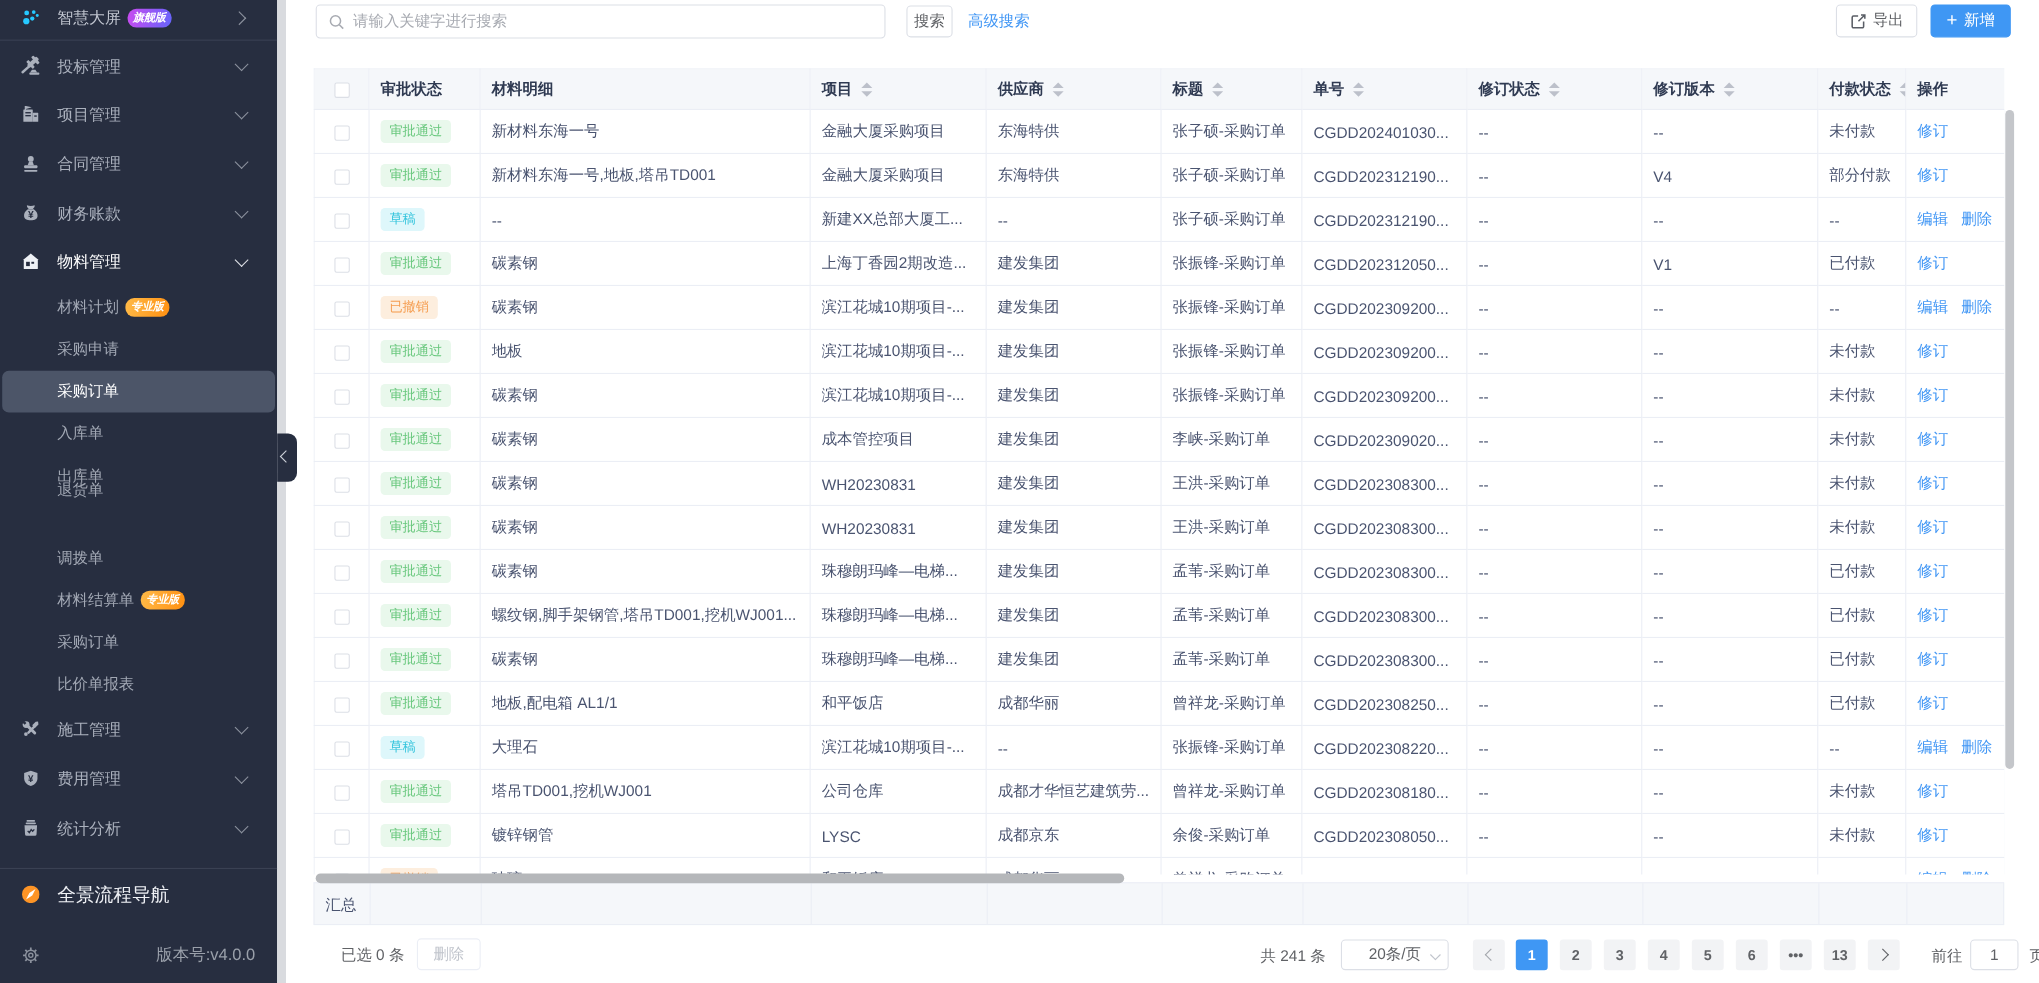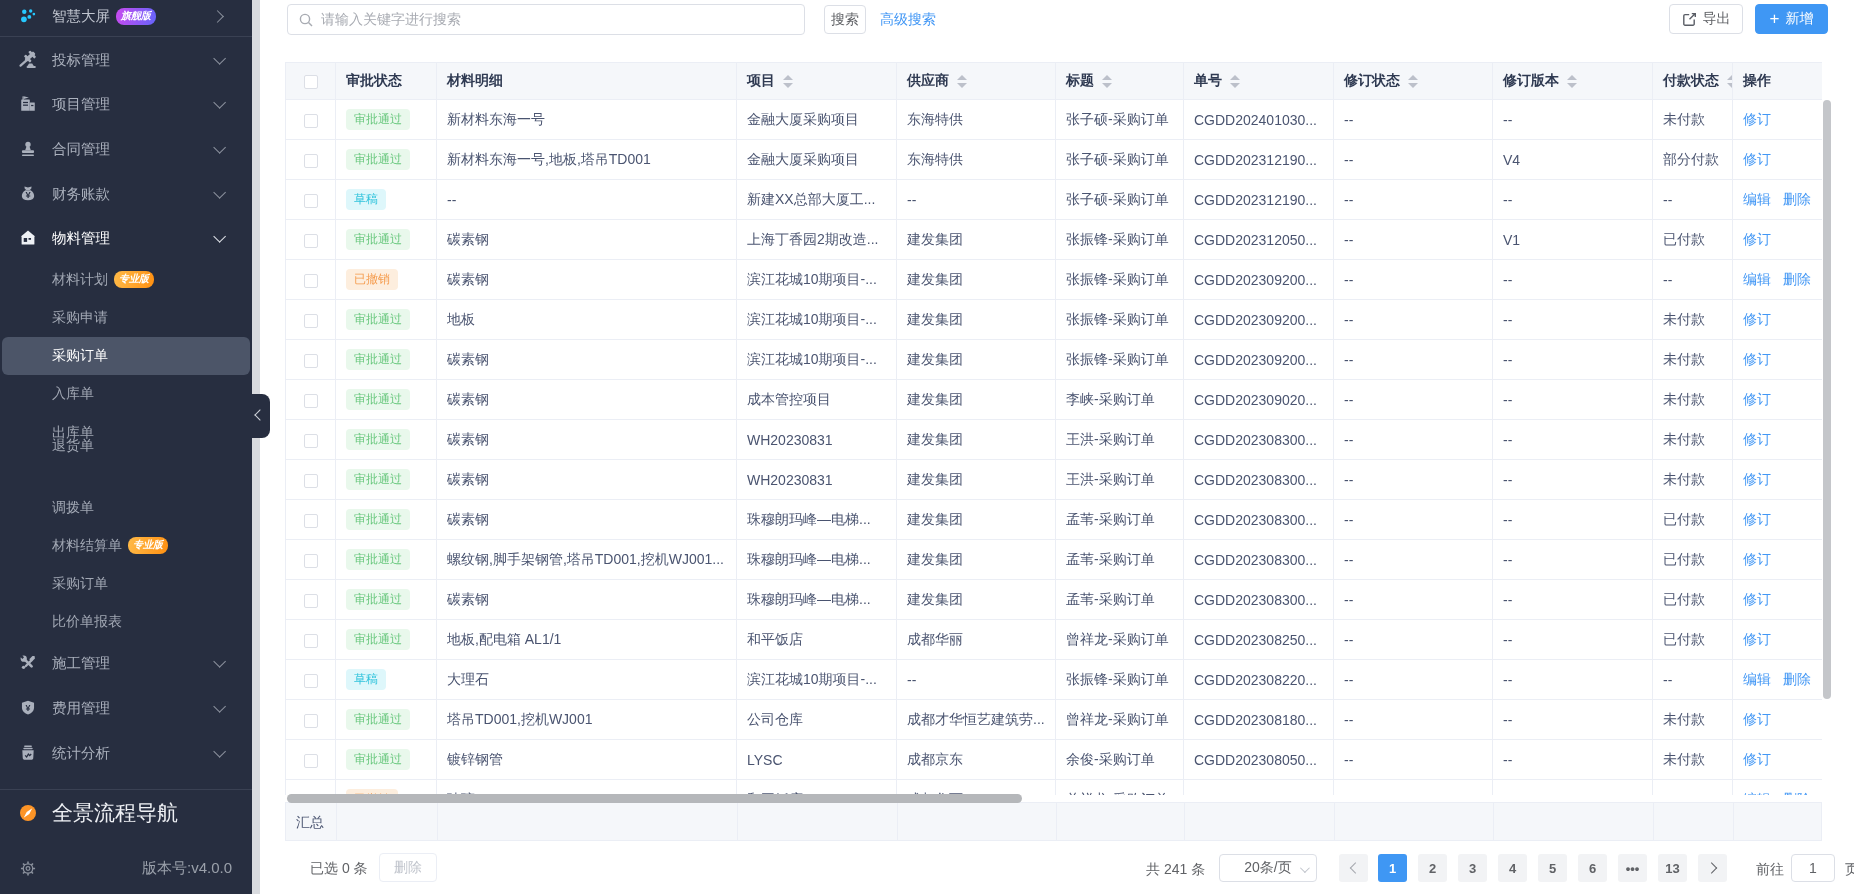--- a/index.html
+++ b/index.html
@@ -243,21 +243,21 @@
               <rect x="3.7" y="3.1" width="10.6" height="1.7" rx="0.85"></rect>
               <path d="M2.6 5.9 h12.8 l-0.5 9.1 a1.7 1.7 0 0 1 -1.7 1.6 H4.8 a1.7 1.7 0 0 1 -1.7 -1.6 Z"></path>
             </g>
             <path d="M5.8 11.6 l1.7 1.9 1.9 -3.2 1.5 1.7 1.7 -1.9" stroke="#272e40" stroke-width="1.4" fill="none"></path>
           </svg>
         </span>
         <span class="tx">统计分析</span>
         <span class="ar"></span>
       </div>
     <div class="sdiv" style="top:789px;background:#3a4153"></div>
-    <div class="mi" style="top:791px;color:#eef0f4;font-size:21px">
+    <div class="mi" style="top:791px;color:#eef0f4;font-size:17px">
         <span class="ic">
           <svg width="16" height="16" viewBox="0 0 16 16">
             <circle cx="8" cy="8" r="8" fill="#fd9426"></circle>
             <path d="M12.3 3.2 L9.3 9.1 L3.7 12.8 L6.7 6.9 Z" fill="#fff"></path>
           </svg>
         </span>
         <span class="tx">全景流程导航</span>
       </div>
     <div class="mi" style="top:846px;color:#9aa0aa;font-size:15px">
         <span class="ic">

